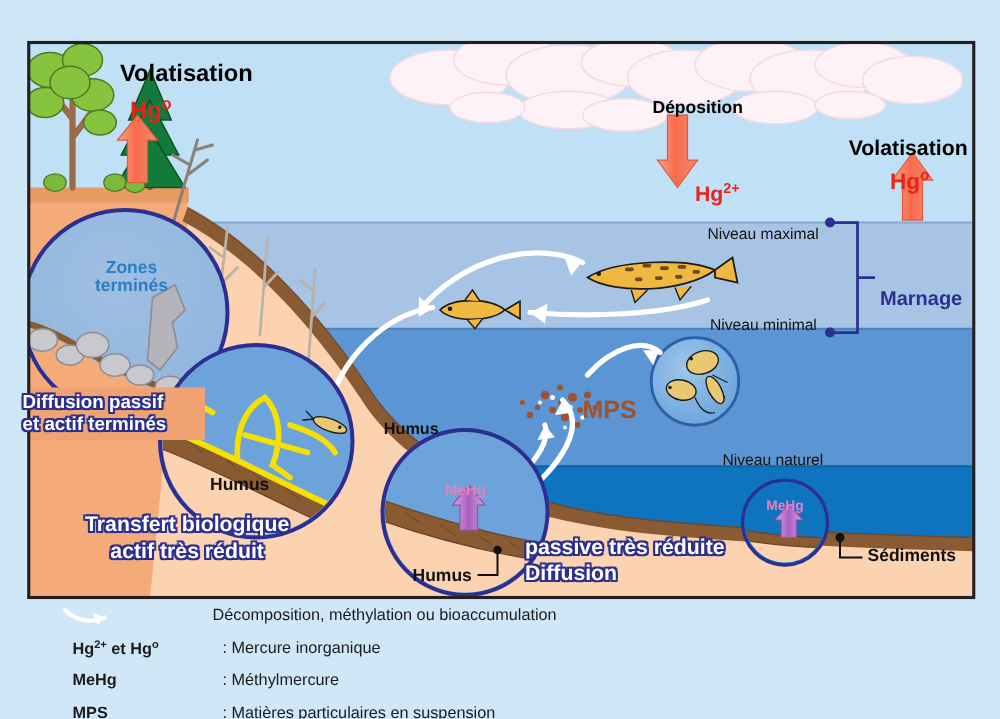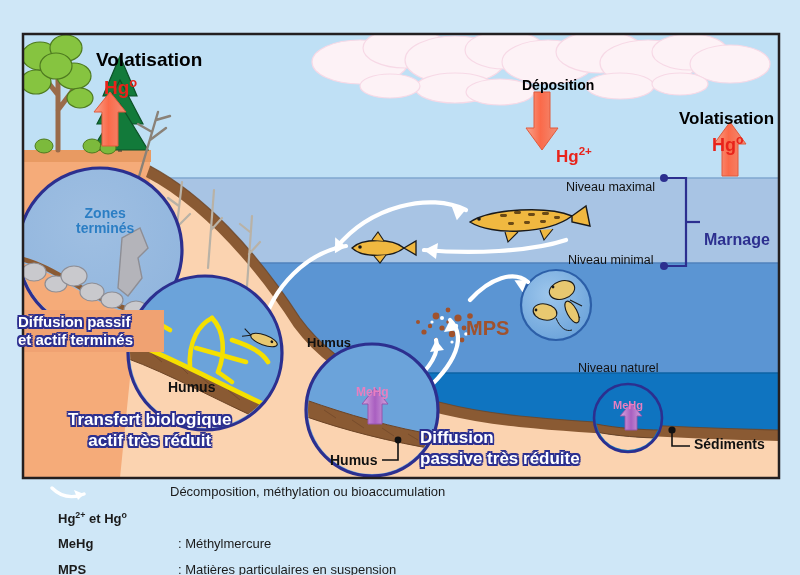--- a/index.html
+++ b/index.html
@@ -376,22 +376,22 @@
   <div>Diffusion passif</div>
   <div>et actif terminés</div>
 </div>
 
 <div class="lbl white-out" style="left:36px;top:410px;font-size:17px;line-height:1.22;text-align:center;margin-left:32px;">
   <div>Transfert biologique</div>
   <div>actif très réduit</div>
 </div>
 
 <div class="lbl white-out" style="left:420px;top:428px;font-size:17px;line-height:1.22;">
+  <div>passive très réduite</div>
   <div>Diffusion</div>
-  <div>passive très réduite</div>
 </div>
 
 <div class="lbl blk" style="left:168px;top:380px;font-size:14px;color:#111;">Humus</div>
 <div class="lbl blk" style="left:307px;top:336px;font-size:13px;color:#111;">Humus</div>
 <div class="lbl blk" style="left:330px;top:453px;font-size:14px;color:#111;">Humus</div>
 
 <div class="lbl" style="left:466px;top:318px;font-size:20px;color:#a0522d;font-weight:bold;">MPS</div>
 
 <div class="lbl" style="left:356px;top:386px;font-size:12px;color:#e87fc0;font-weight:bold;">MeHg</div>
 <div class="lbl" style="left:613px;top:400px;font-size:11px;color:#e87fc0;font-weight:bold;">MeHg</div>
@@ -403,20 +403,21 @@
       <svg width="44" height="16" viewBox="0 0 44 16">
         <path d="M2,4 C 12,14 24,14 34,10" fill="none" stroke="#ffffff" stroke-width="3.4" stroke-linecap="round"></path>
         <path d="M34,10 L24,6 L28,16 Z" fill="#ffffff"></path>
       </svg>
     </div>
     <div class="leg-val">Décomposition, méthylation ou bioaccumulation</div>
   </div>
 
   <div class="leg-row">
     <div class="leg-key">Hg<sup>2+</sup> et Hg<sup>o</sup></div>
+    <div class="leg-val">: Mercure inorganique</div>
   </div>
 
   <div class="leg-row">
     <div class="leg-key">MeHg</div>
     <div class="leg-val">: Méthylmercure</div>
   </div>
 
   <div class="leg-row">
     <div class="leg-key">MPS</div>
     <div class="leg-val">: Matières particulaires en suspension</div>

